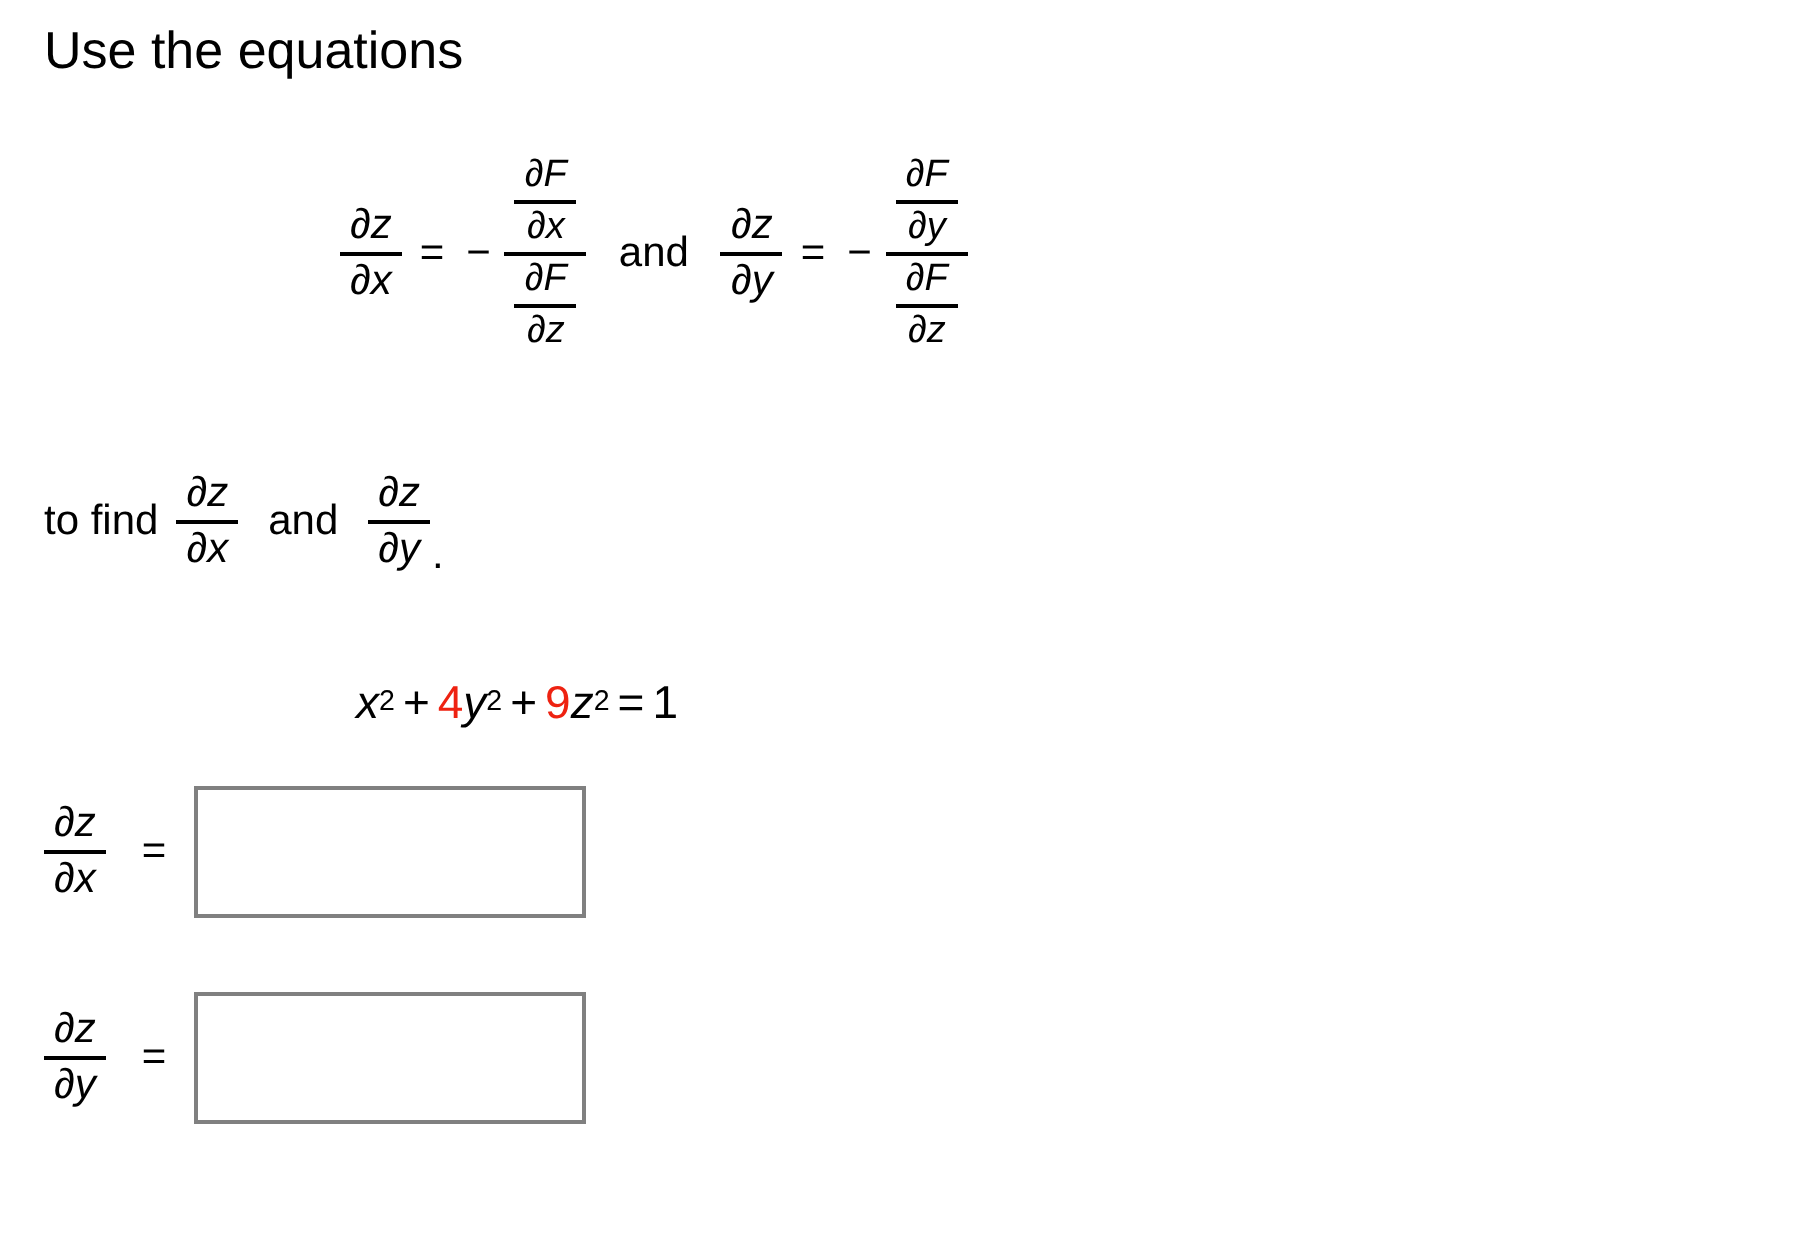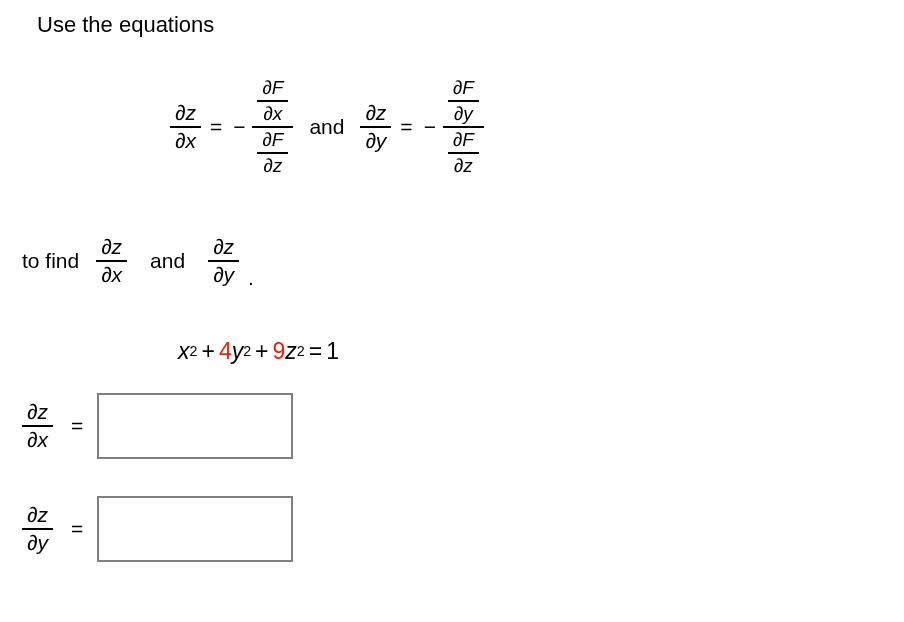--- a/index.html
+++ b/index.html
@@ -58,23 +58,23 @@
     font-size: 0.62em;
     vertical-align: super;
     line-height: 0;
     font-style: normal;
   }
   .red { color: #ee2211; }
 
   
   #heading {
     position: absolute;
-    left: 37px;
+    left: 22px;
     top: 11px;
-    font-size: 22px;
+    font-size: 26px;
     line-height: 28px;
   }
 
   
   #formula-row {
     left: 170px;
     top: 62px;
     height: 130px;
     font-size: 21px;
   }
@@ -84,21 +84,20 @@
   #formula-row .eqsign { padding: 0 9px; font-size: 21px; }
   #formula-row .minussign { padding: 0 7px 0 2px; font-size: 21px; }
   #formula-row .andword { padding: 0 16px; font-size: 21px; }
 
   
   #tofind-row {
     left: 22px;
     top: 226px;
     height: 70px;
     font-size: 21px;
-    gap: 8px;
   }
   #tofind-row .frac { font-size: 21px; }
   #tofind-row .lead { padding-right: 9px; }
   #tofind-row .andword { padding: 0 15px; }
   #tofind-row .period { padding-left: 1px; align-self: flex-end; padding-bottom: 6px; }
 
   
   #surface-eq {
     left: 178px;
     top: 334px;

